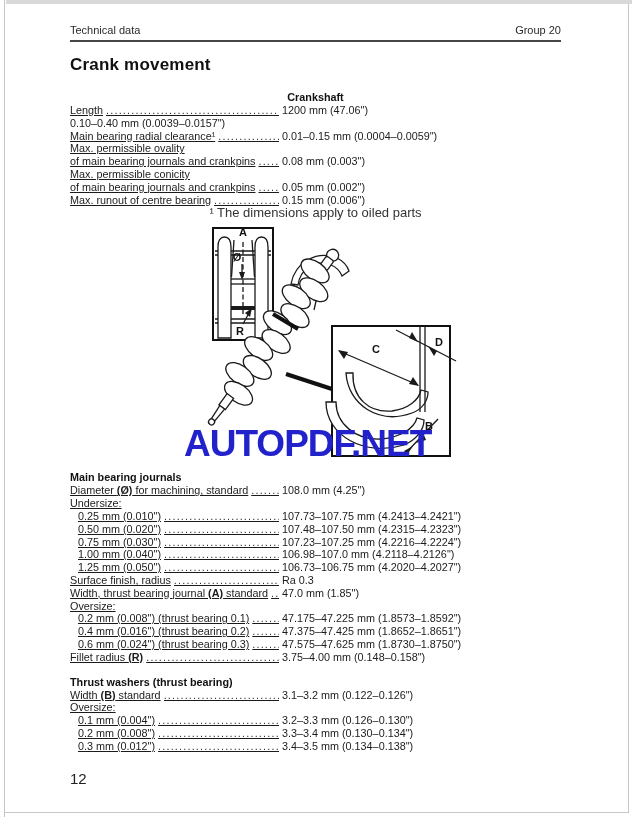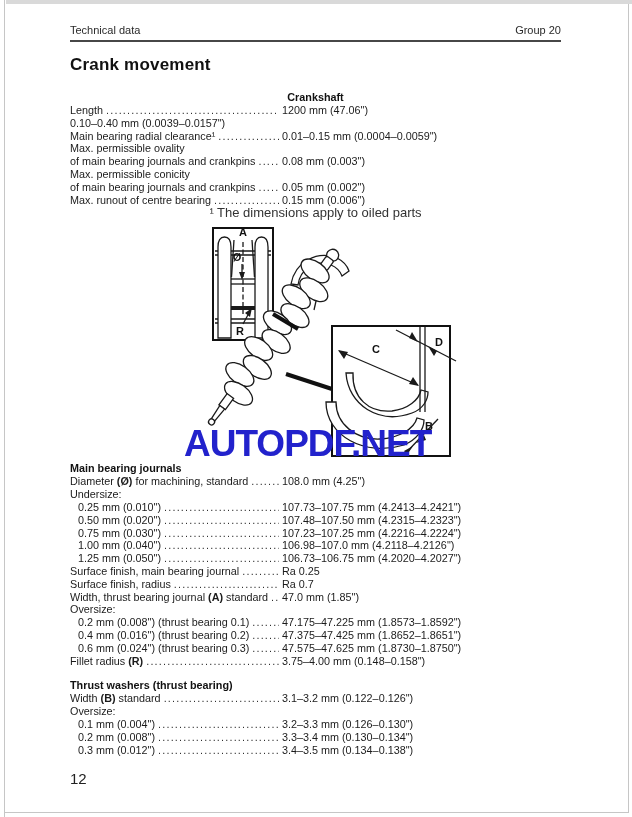--- a/index.html
+++ b/index.html
@@ -15,26 +15,26 @@
 
   .content { margin:0 71px 0 70px; padding-top:24px; width:491px; }
 
   .hdr { display:flex; justify-content:space-between; font-size:11px; line-height:13px; color:#2a2a2a; }
   .hdr-rule { border:none; border-top:2px solid #474747; margin:3px 0 0 0; }
 
   h1.title { font-size:17px; line-height:20px; margin:13px 0 0 0; color:#111; letter-spacing:0.2px; }
 
   .spec-section { }
   [data-section-index="0"] { margin-top:16px;text-align:center; }
-  [data-section-index="1"] { margin-top:4px; }
+  [data-section-index="1"] { margin-top:13px; }
   [data-section-index="2"] { margin-top:12px; }
 
   .sec-title { font-weight:bold; font-size:10.8px; line-height:13px; color:#111; }
   .row { display:flex; align-items:baseline; font-size:10.8px; line-height:12.8px; }
-  .left { flex:0 0 212px; display:flex; align-items:baseline; overflow:hidden; }
+  .left { flex:0 0 212px; display:flex; align-items:baseline; overflow:hidden;text-decoration:underline; }
   .lbl  { white-space:nowrap; }
   .row.indent .lbl { padding-left:8px; }
   .dots { flex:1; overflow:hidden; white-space:nowrap; margin:0 3px 0 3px; color:#2e2e2e; }
   .dots::after { content:"......................................................................................................................."; letter-spacing:1.2px; }
   .val { white-space:nowrap; }
   .footnote { font-size:13px; line-height:11px; color:#333; margin-top:1px; }
 
   .figure { position:relative; height:236px; margin-top:4px; }
   .figure svg { position:absolute; left:115px; top:0; }
   .fig-stroke { stroke:#1a1a1a; stroke-width:1.3; fill:none; }
@@ -258,31 +258,24 @@
       </div>
       <div class="row indent">
         <span class="left">
           <span class="lbl"><span>1.25 mm (0.050")</span></span>
           <span class="dots"></span>
         </span>
         <span class="val">106.73–106.75 mm (4.2020–4.2027")</span>
       </div>
       <div class="row">
         <span class="left">
-          <span class="lbl"><span>Surface finish, main bearing journal</span></span>
-          <span class="dots"></span>
-        </span>
-        <span class="val">Ra 0.25</span>
-      </div>
-      <div class="row">
-        <span class="left">
           <span class="lbl"><span>Surface finish, radius</span></span>
           <span class="dots"></span>
         </span>
-        <span class="val">Ra 0.7</span>
+        <span class="val">Ra 0.3</span>
       </div>
       <div class="row">
         <span class="left">
           <span class="lbl"><span>Width, thrust bearing journal </span><b>(A)</b><span> standard</span></span>
           <span class="dots"></span>
         </span>
         <span class="val">47.0 mm (1.85")</span>
       </div>
       <div class="row">
         <span class="left">

